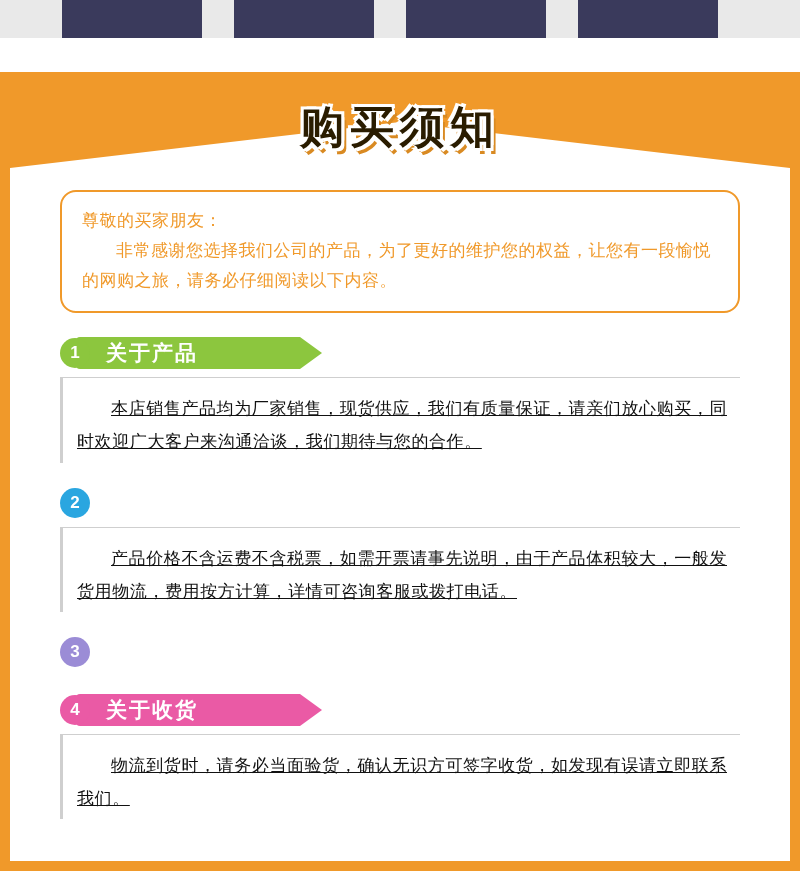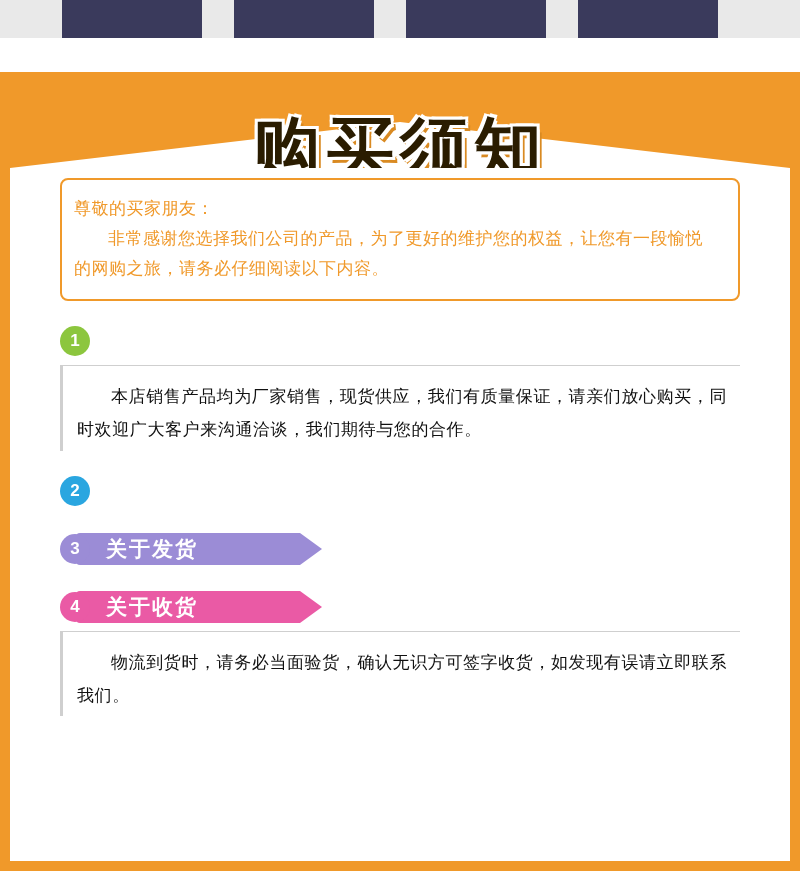--- a/index.html
+++ b/index.html
@@ -84,25 +84,25 @@
     width: 0;
     height: 0;
     border-right: 390px solid #f0992a;
     border-left: 390px solid transparent;
     border-bottom: 46px solid transparent;
   }
 
   .banner-title {
     position: absolute;
     left: 0;
-    top: 22px;
+    top: 16px;
     width: 780px;
     text-align: center;
     font-family: "DejaVu Sans", "Liberation Sans", sans-serif;
-    font-size: 68px;
+    font-size: 44px;
     font-weight: bold;
     letter-spacing: 6px;
     color: #2a1c00;
     z-index: 5;
     text-shadow:
       -2px 0 #ffffff, 2px 0 #ffffff, 0 -2px #ffffff, 0 2px #ffffff,
       -3px 3px #ffffff, 3px 3px #ffffff, -3px -3px #ffffff, 3px -3px #ffffff,
       5px 6px 0 #d98a22;
   }
 
@@ -110,23 +110,24 @@
   .panel-body {
     position: absolute;
     left: 10px;
     top: 96px;
     width: 760px;
     padding: 0 40px;
     box-sizing: border-box;
   }
 
   .greeting-box {
+    margin-top: 12px;
     border: 2px solid #f0992a;
-    border-radius: 8px;
-    padding: 14px 18px 16px 12px;
+    border-radius: 16px;
+    padding: 14px 18px 16px 20px;
     color: #f0992a;
     font-size: 17px;
     line-height: 1.75;
     letter-spacing: 0.5px;
   }
   .greeting-box .line-indent { text-indent: 2em; }
 
   .section { margin-top: 22px; }
 
   .sec-head {
@@ -179,21 +180,21 @@
     position: relative;
     margin-top: 6px;
     padding: 14px 4px 4px 14px;
     border-top: 1px solid #cfcfcf;
     border-left: 3px solid #cfcfcf;
     font-size: 17px;
     color: #111111;
     line-height: 1.95;
     letter-spacing: 0.6px;
   }
-  .sec-body .p-indent { text-indent: 2em; }
+  .sec-body .p-indent { text-indent: 2em; text-decoration: underline; }
 </style>
 <style>[data-name="section-ribbon-1"]::after{border-left:22px solid #8cc63e;}</style><style>[data-name="section-ribbon-2"]::after{border-left:22px solid #2aa6e0;}</style><style>[data-name="section-ribbon-3"]::after{border-left:22px solid #9b8cd6;}</style><style>[data-name="section-ribbon-4"]::after{border-left:22px solid #ea5aa5;}</style></head>
 <body>
 
 <div class="top-strip" data-name="top-decorative-strip">
   <div class="block b1" data-name="top-strip-block-1" style="background: rgb(58, 58, 92);"></div>
   <div class="block b2" data-name="top-strip-block-2" style="background: rgb(58, 58, 92);"></div>
   <div class="block b3" data-name="top-strip-block-3" style="background: rgb(58, 58, 92);"></div>
   <div class="block b4" data-name="top-strip-block-4" style="background: rgb(58, 58, 92);"></div>
 </div>
@@ -210,36 +211,39 @@
   <div class="panel-body" data-name="panel-body">
 
     <div class="greeting-box" data-name="greeting-box">
       <div data-name="greeting-line-1">尊敬的买家朋友：</div>
       <div class="line-indent" data-name="greeting-line-2">非常感谢您选择我们公司的产品，为了更好的维护您的权益，让您有一段愉悦的网购之旅，请务必仔细阅读以下内容。</div>
     </div>
 
     <div class="section" data-name="section-product">
       <div class="sec-head" data-name="section-header-product">
         <div class="badge" data-name="section-number-badge-1" style="background: rgb(140, 198, 62);">1</div>
+        <div class="ribbon" data-name="section-ribbon-1" style="background: rgb(140, 198, 62);">关于产品</div>
       </div>
       <div class="sec-body" data-name="section-body-product">
         <div class="p-indent" data-name="section-text-1">本店销售产品均为厂家销售，现货供应，我们有质量保证，请亲们放心购买，同时欢迎广大客户来沟通洽谈，我们期待与您的合作。</div>
       </div>
     </div>
 
     <div class="section" data-name="section-price">
       <div class="sec-head" data-name="section-header-price">
         <div class="badge" data-name="section-number-badge-2" style="background: rgb(42, 166, 224);">2</div>
       </div>
+      <div class="sec-body" data-name="section-body-price">
+        <div class="p-indent" data-name="section-text-2">产品价格不含运费不含税票，如需开票请事先说明，由于产品体积较大，一般发货用物流，费用按方计算，详情可咨询客服或拨打电话。</div>
+      </div>
     </div>
 
     <div class="section" data-name="section-shipping">
       <div class="sec-head" data-name="section-header-shipping">
         <div class="badge" data-name="section-number-badge-3" style="background: rgb(155, 140, 214);">3</div>
-        <div class="ribbon" data-name="section-ribbon-3" style="background: rgb(155, 140, 214);">关于发货</div>
       </div>
     </div>
 
     <div class="section" data-name="section-receiving">
       <div class="sec-head" data-name="section-header-receiving">
         <div class="badge" data-name="section-number-badge-4" style="background: rgb(234, 90, 165);">4</div>
         <div class="ribbon" data-name="section-ribbon-4" style="background: rgb(234, 90, 165); text-align: right;">关于收货</div>
       </div>
       <div class="sec-body" data-name="section-body-receiving">
         <div class="p-indent" data-name="section-text-4">物流到货时，请务必当面验货，确认无识方可签字收货，如发现有误请立即联系我们。</div>

